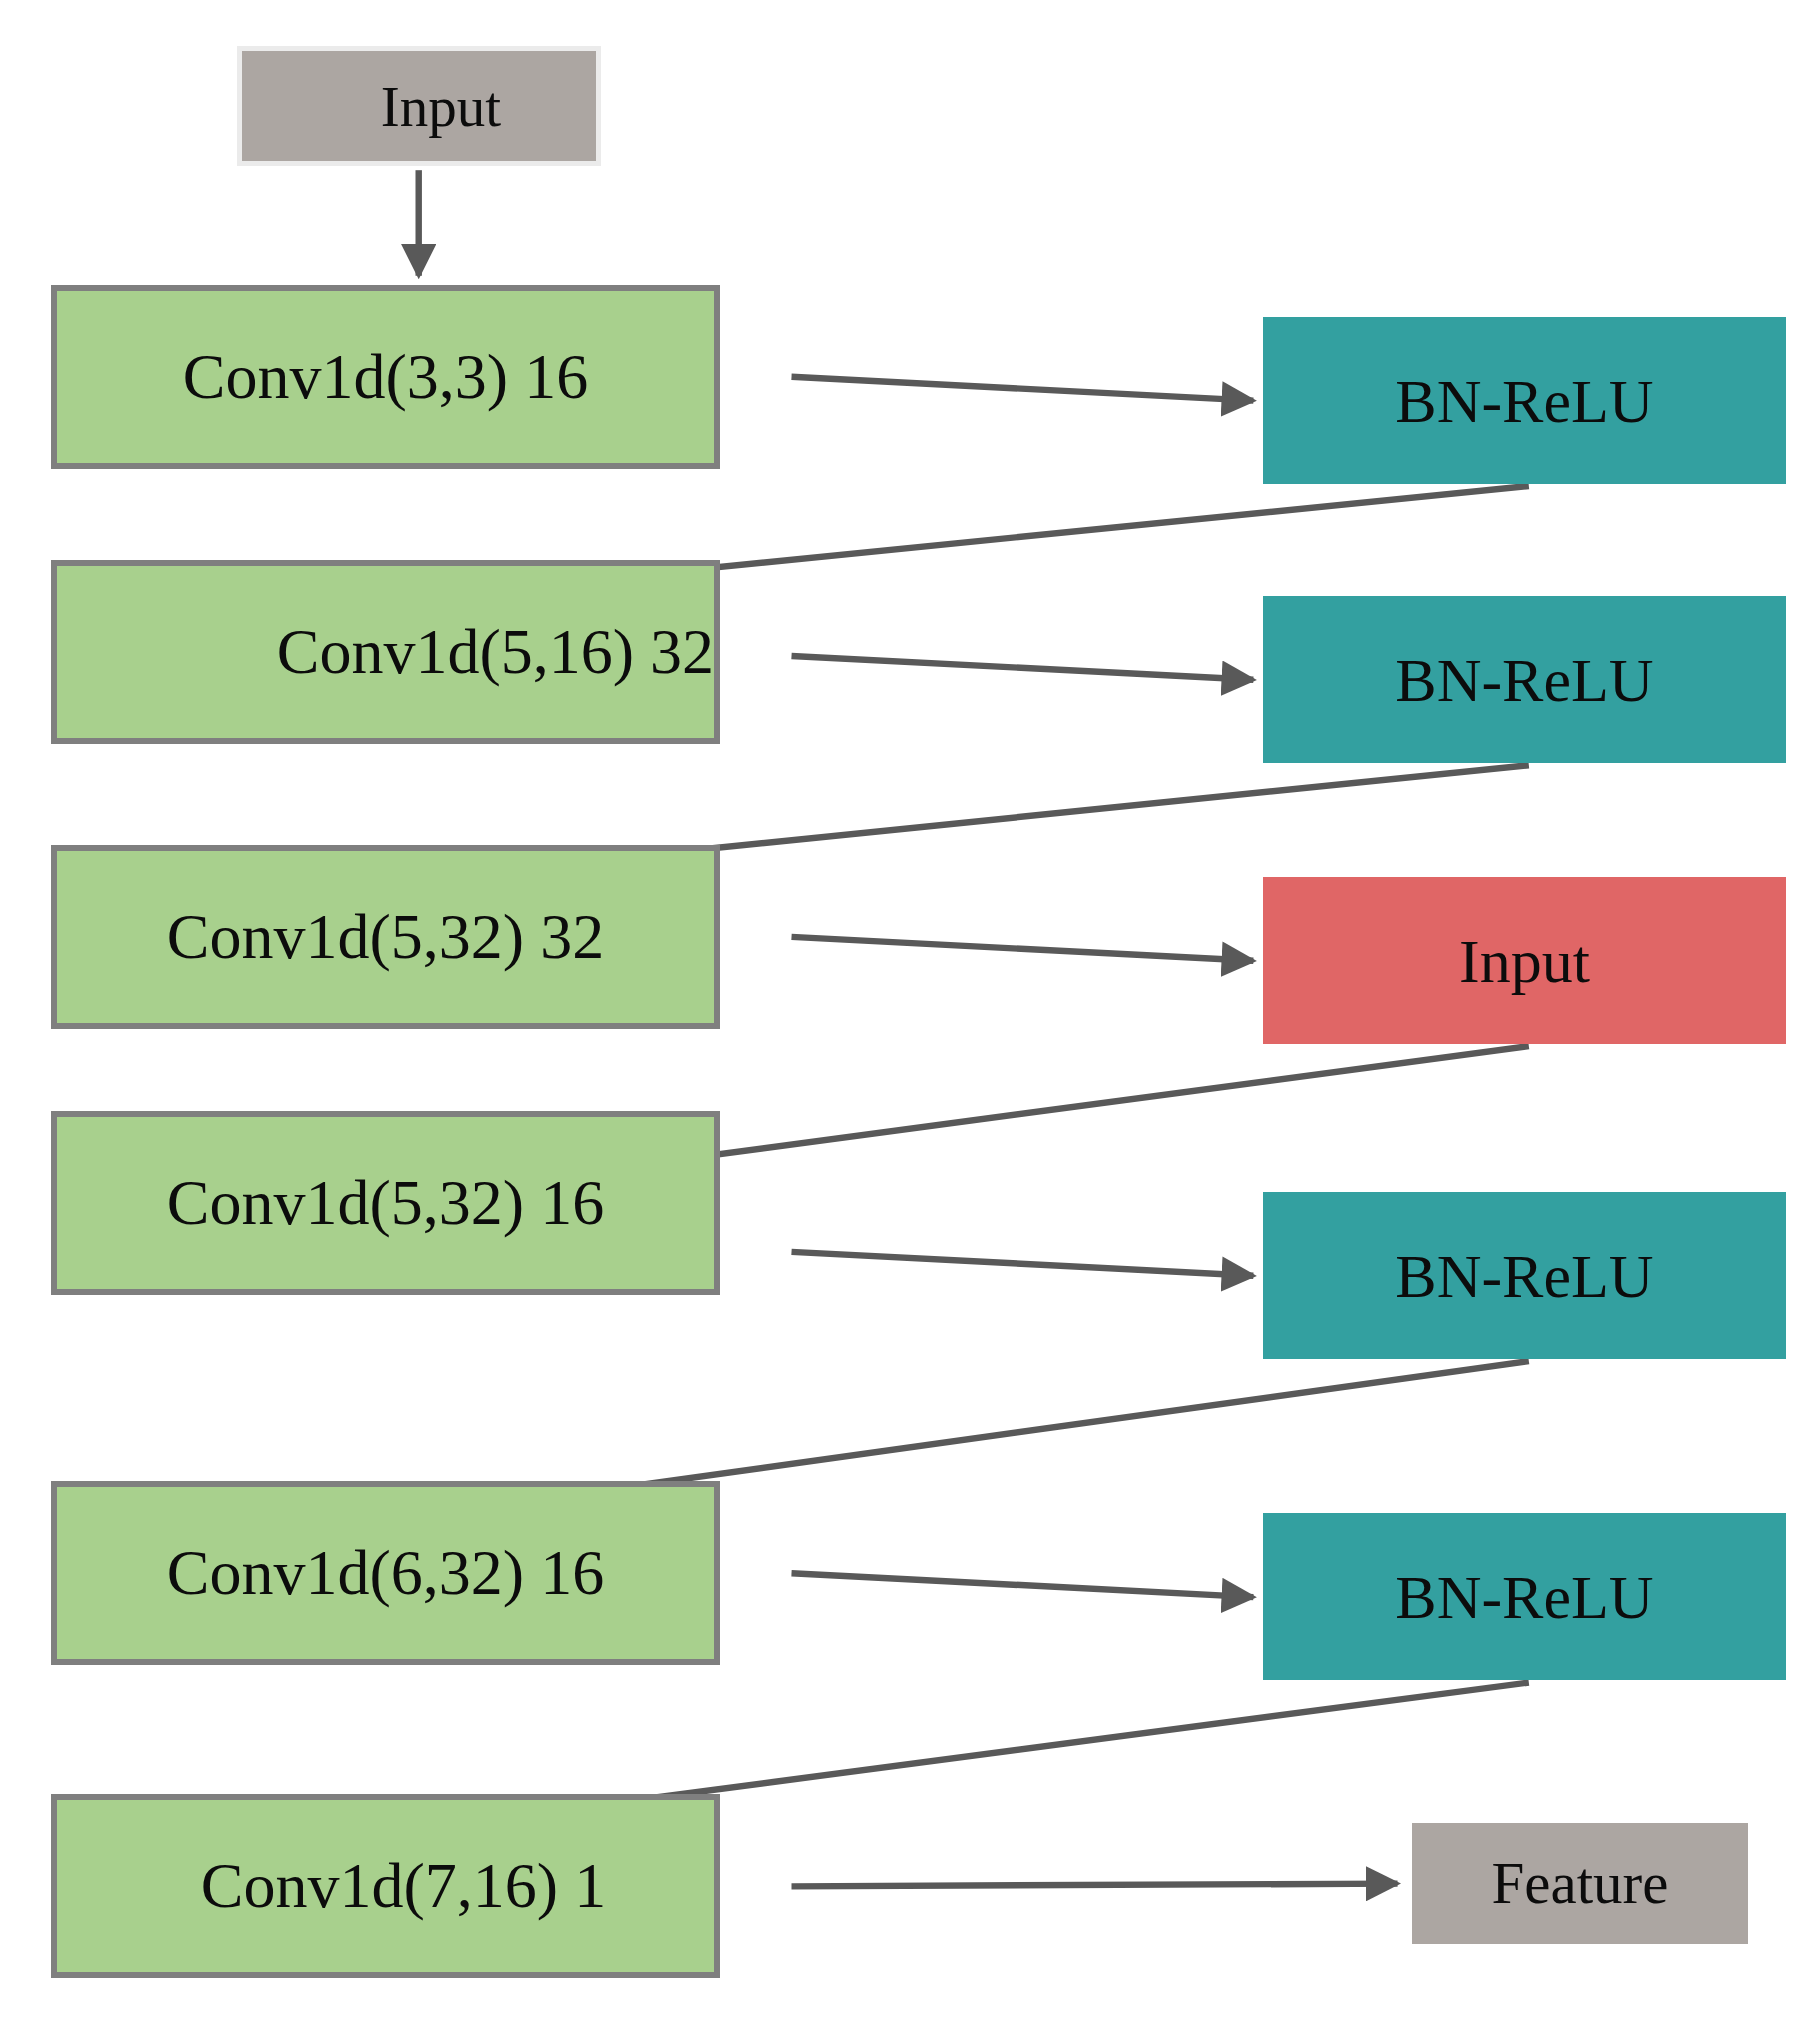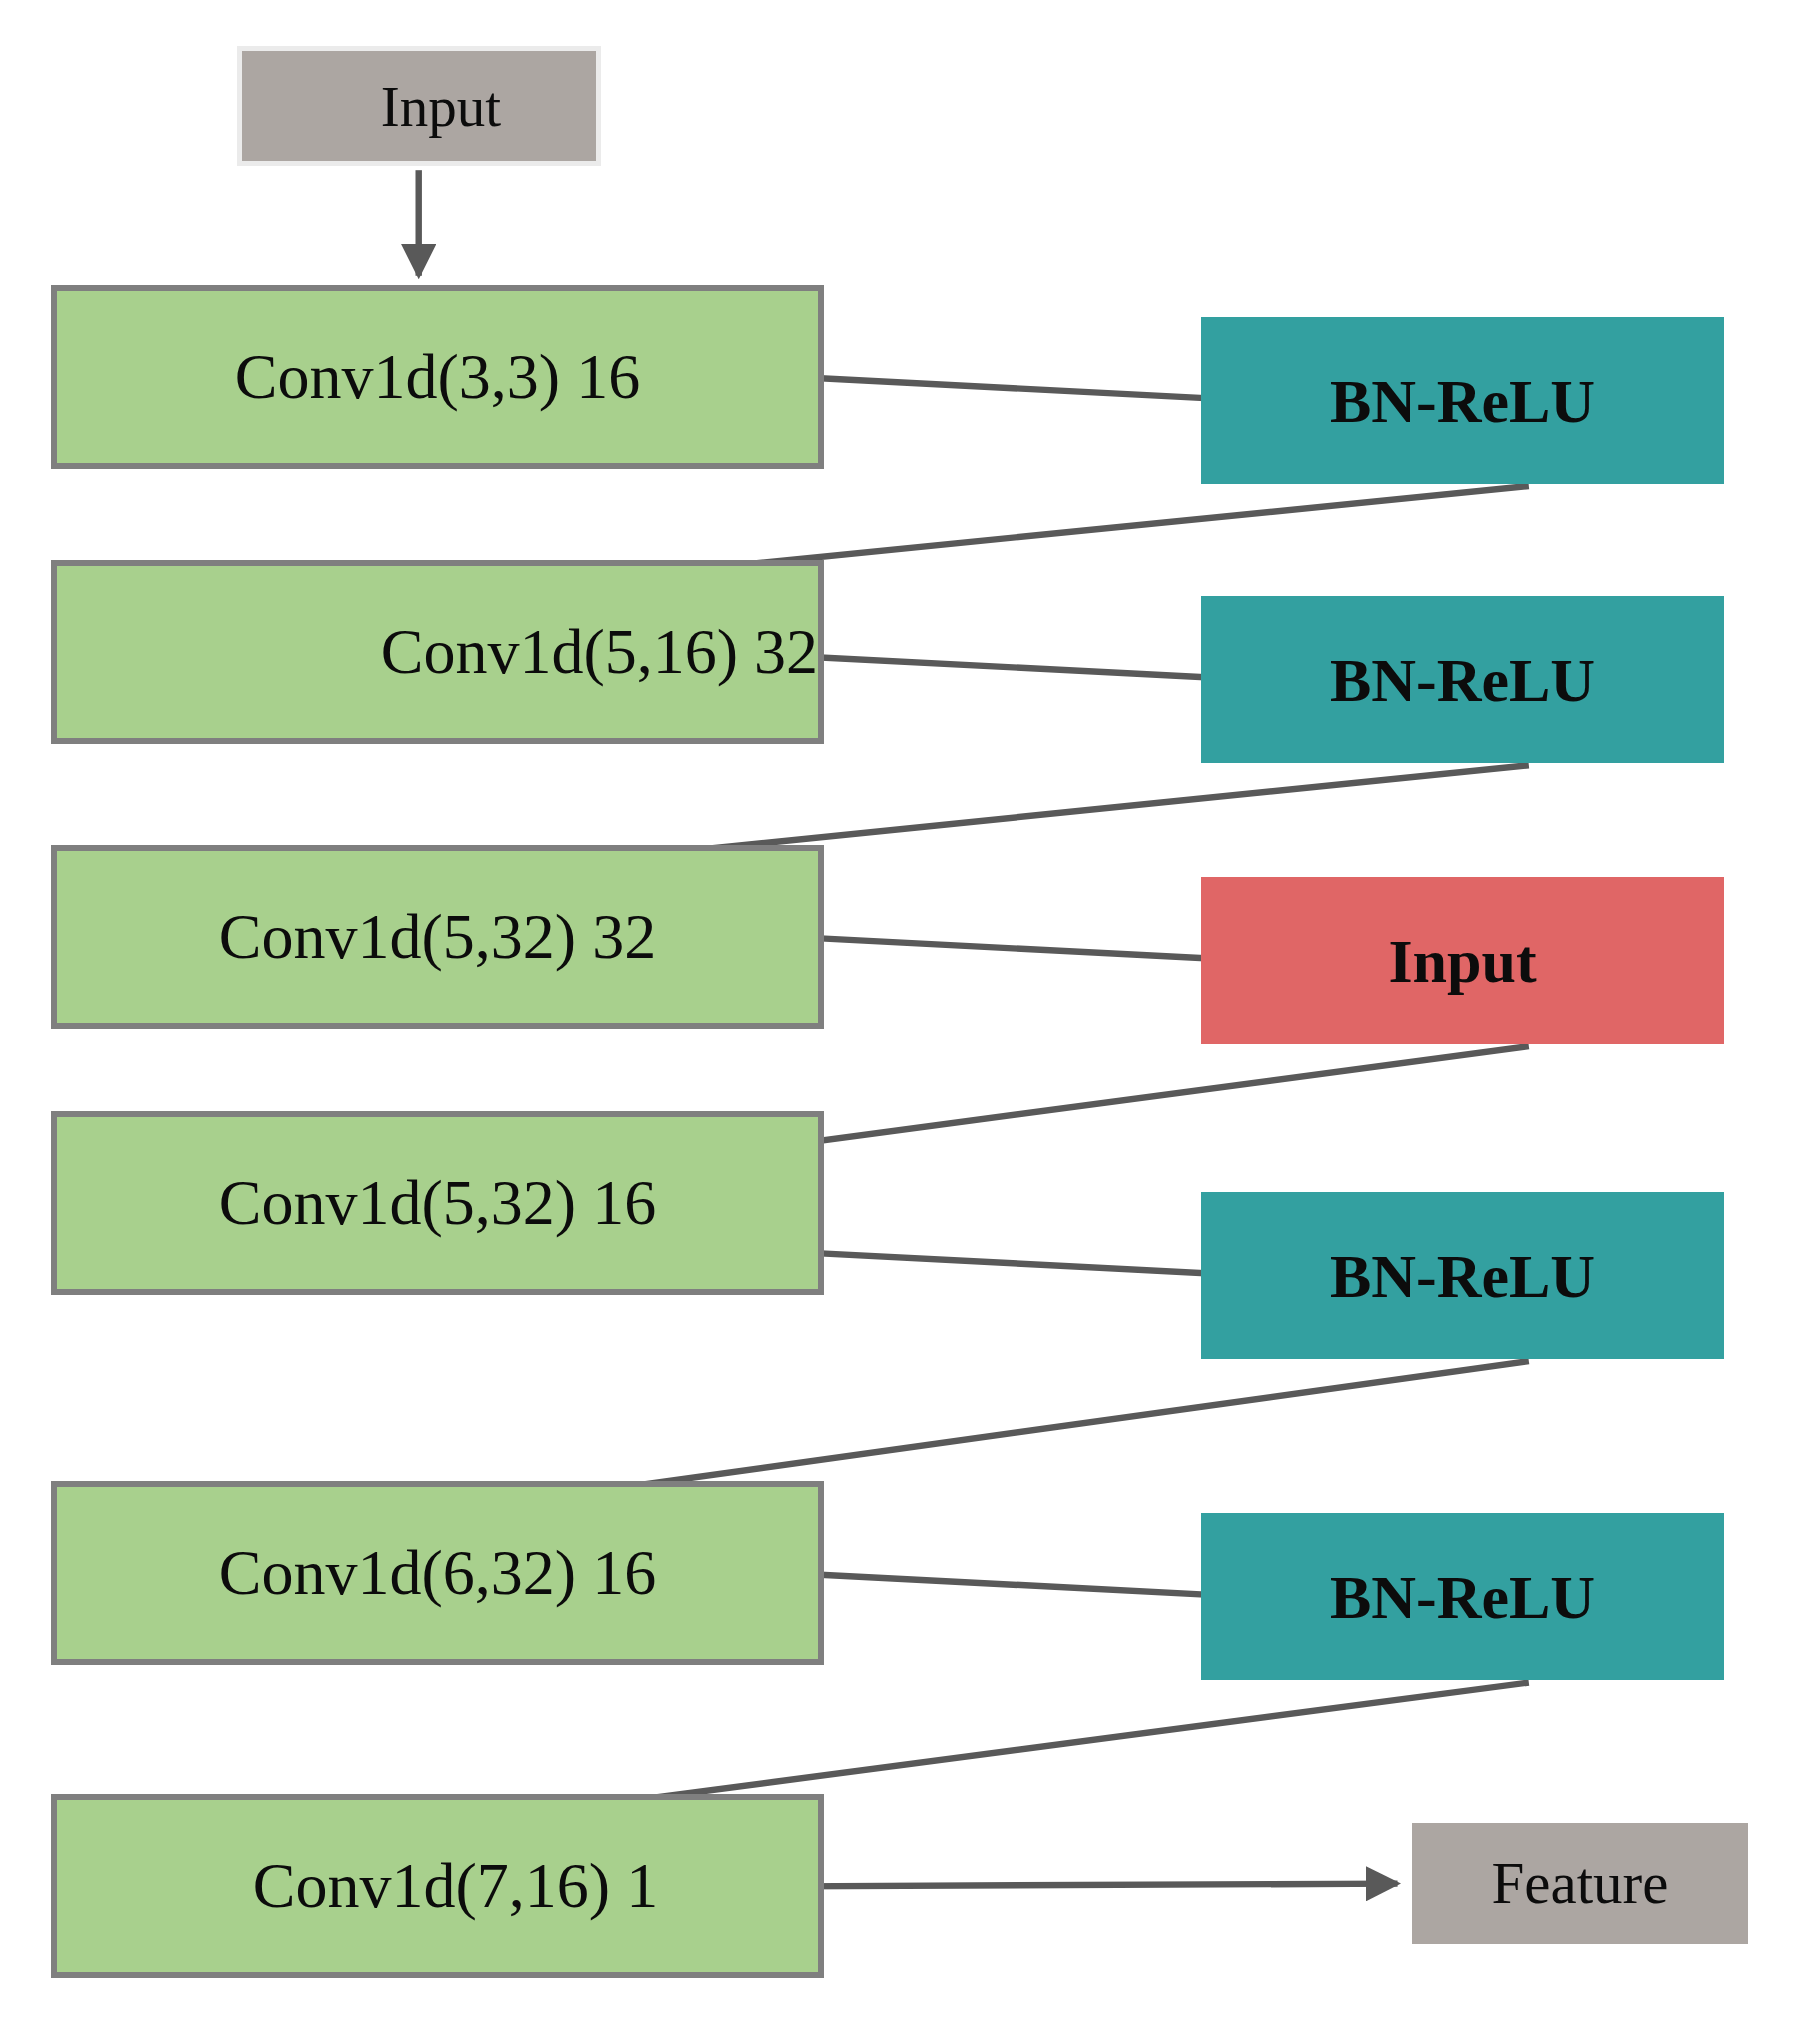--- a/index.html
+++ b/index.html
@@ -30,29 +30,28 @@
   #arrowhead path{fill:var(--arrow-color);}
   .node{
     position:absolute;
     display:flex;align-items:center;justify-content:center;
     box-sizing:border-box;
     text-align:center;
     line-height:1;
     white-space:nowrap;
   }
   .conv{
-    left:51px;width:773px;height:184px;
+    left:51px;width:669px;height:184px;
     background:var(--conv-fill);
     border:6.4px solid var(--conv-border);
     font-size:64px;
   }
   .act{
-    left:1201px;width:523px;height:167px;
+    left:1263px;width:523px;height:167px;
     font-size:62px;
-    font-weight:bold;
   }
   .teal{background:var(--accent-teal);}
   .red{background:var(--accent-red);}
   .io{
     background:var(--io-fill);
     font-size:57px;
   }
   #n-input{left:237px;top:46px;width:364px;height:120px;border:5.5px solid var(--io-border);padding-left:44px;}
   #n-feature{left:1412px;top:1823px;width:336px;height:121px;font-size:59px;}
   #n-conv1{top:285px;}

